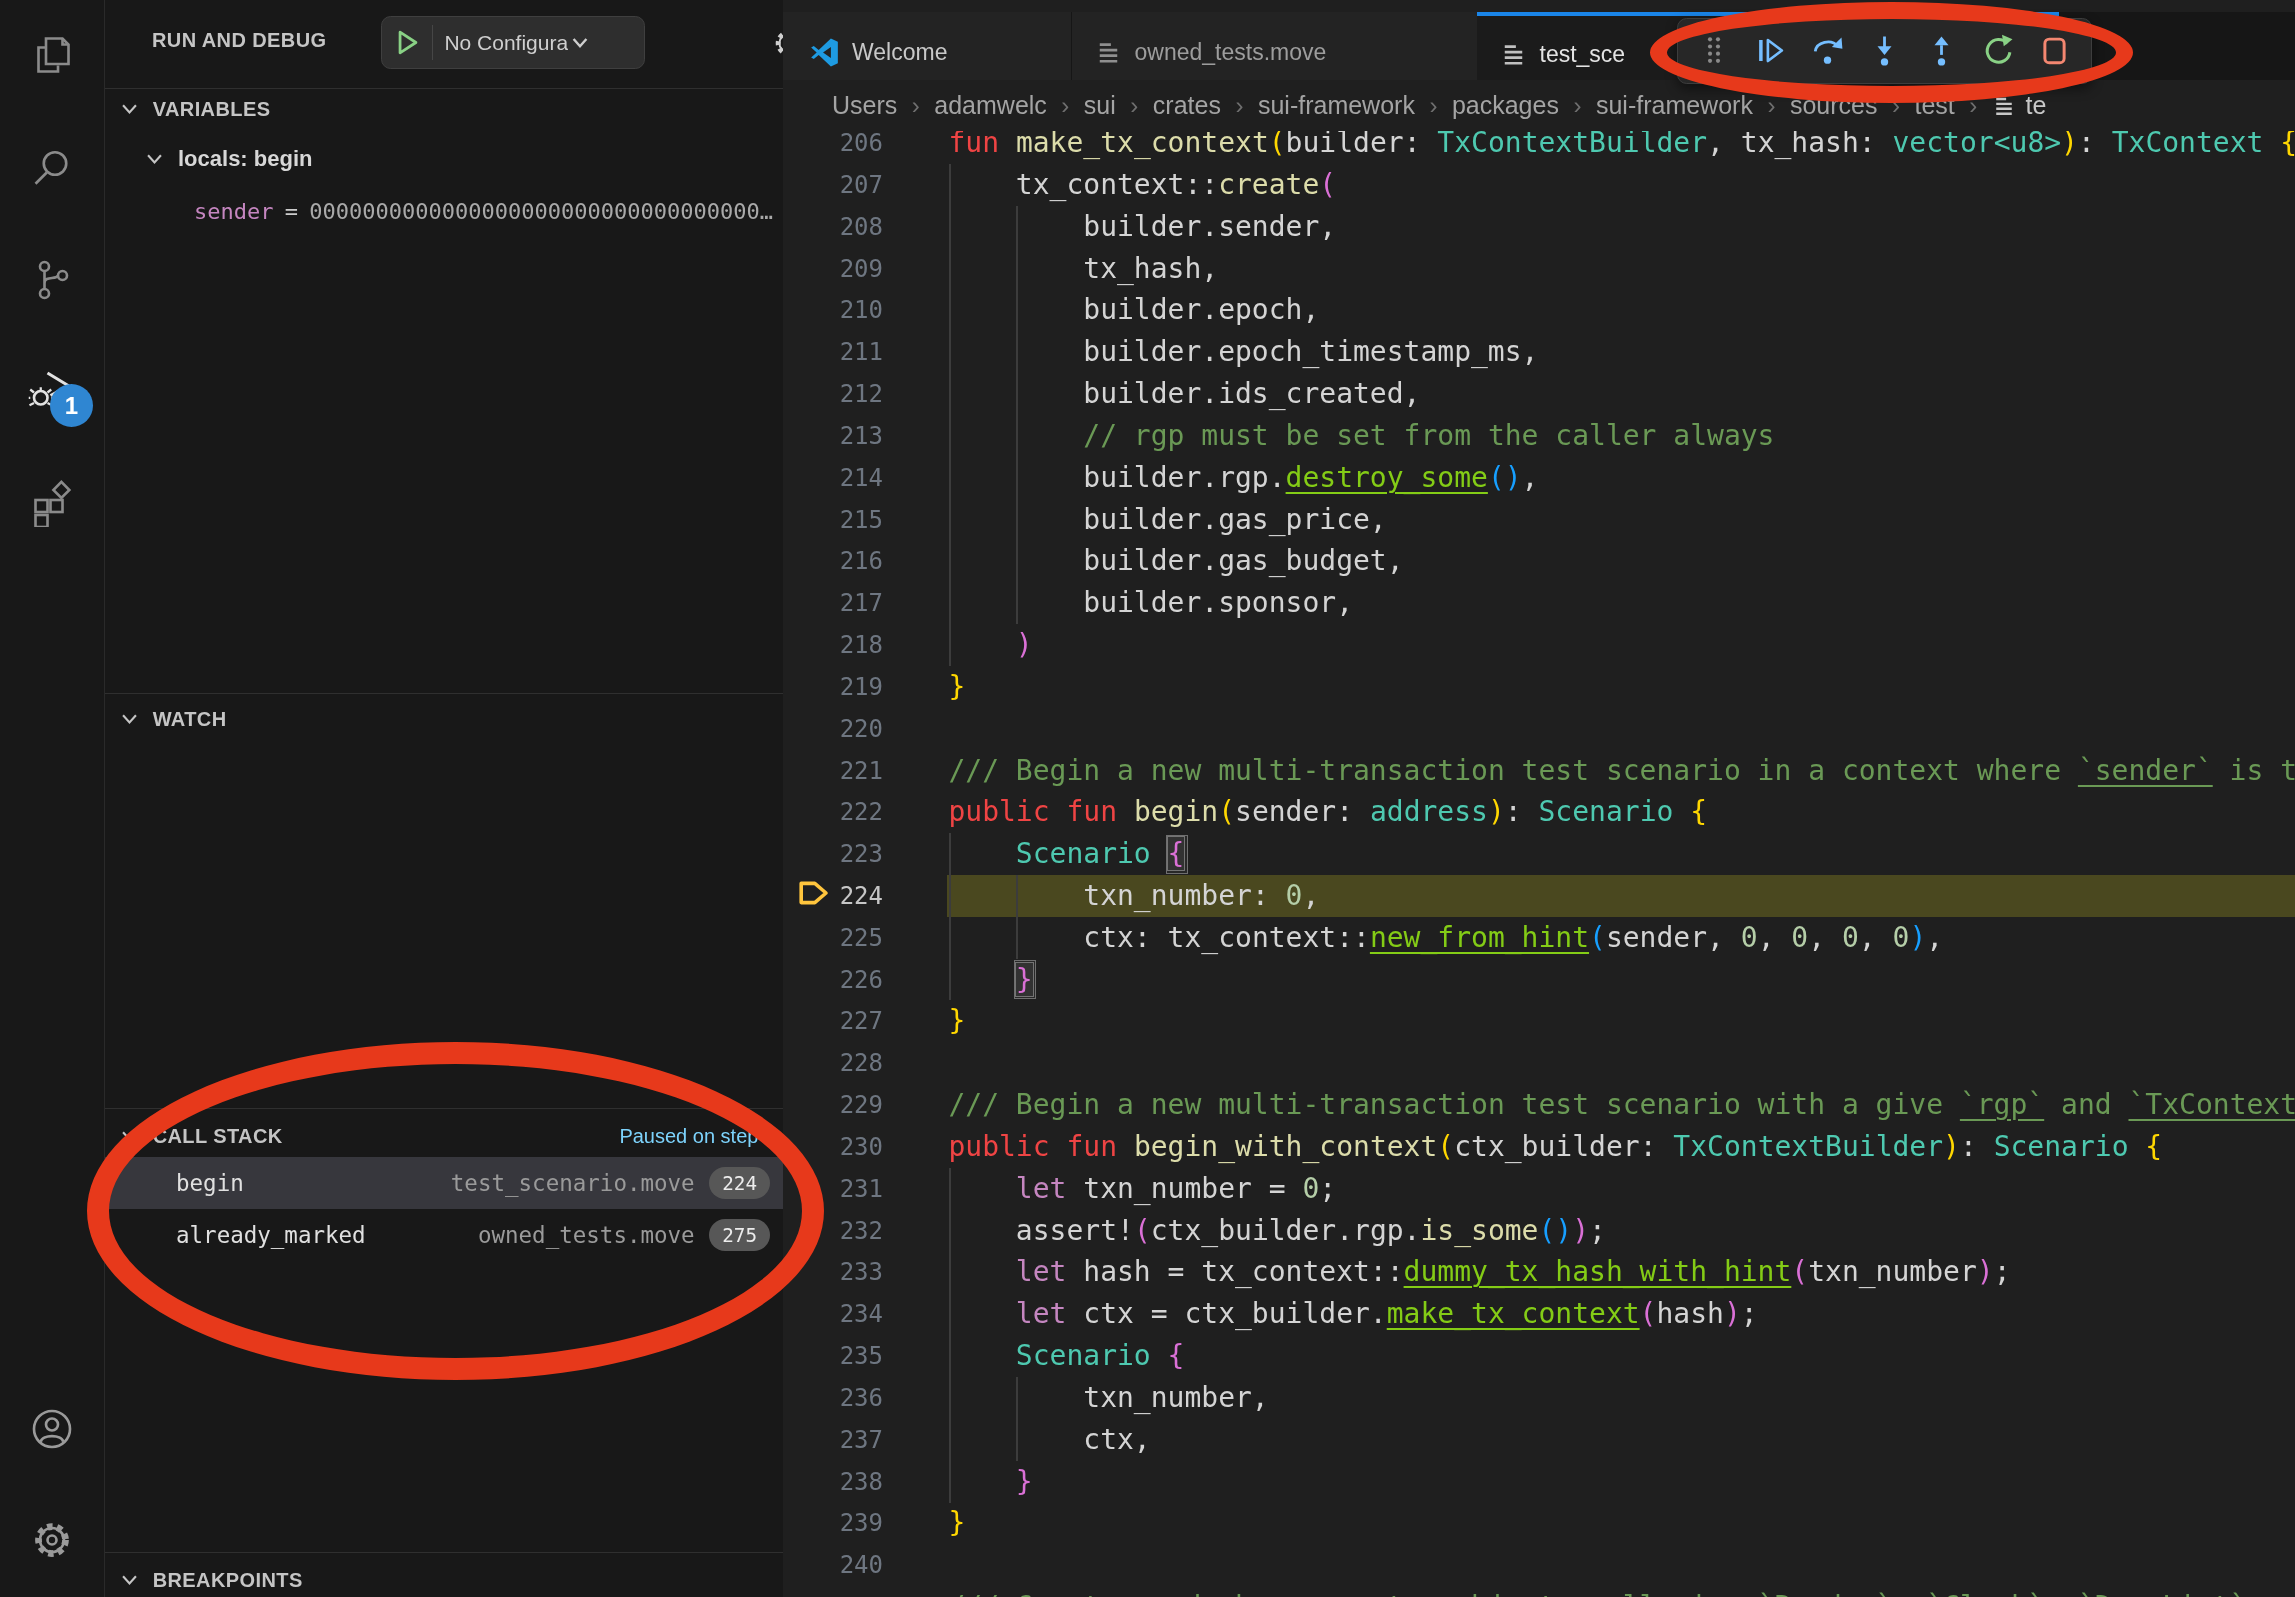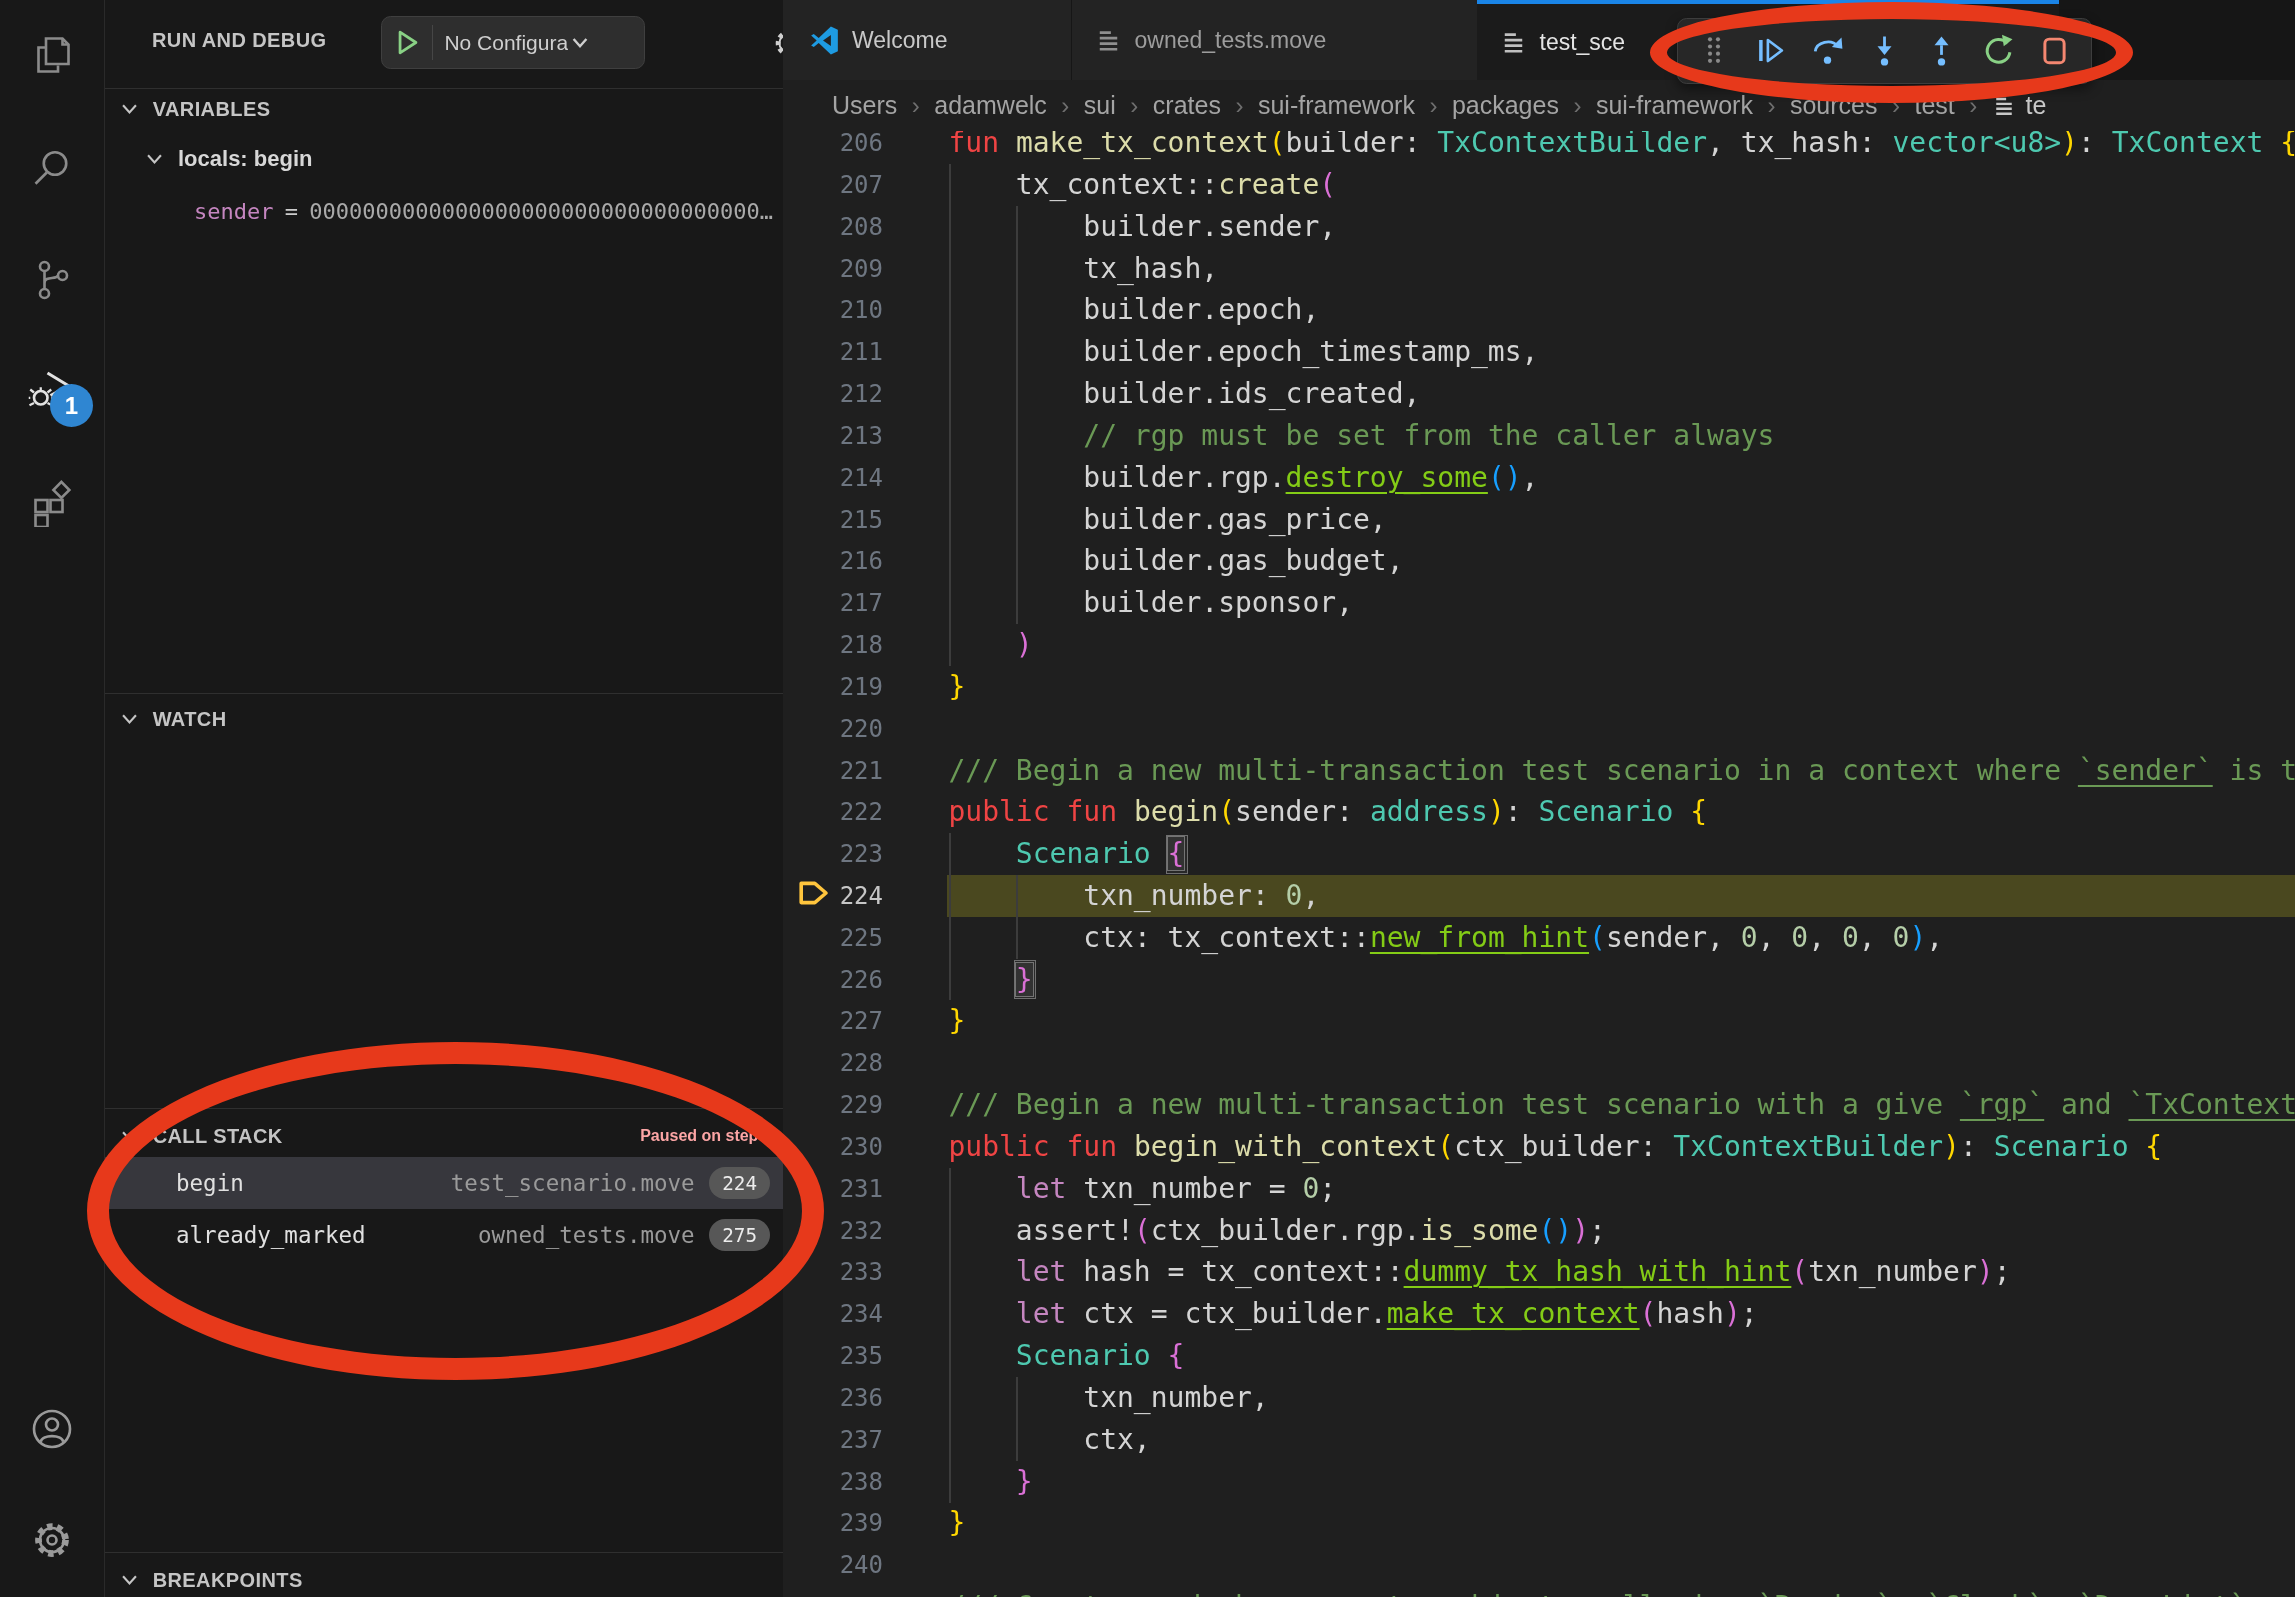--- a/index.html
+++ b/index.html
@@ -35,34 +35,34 @@
   .chev { margin-right:13px; }
 
   #var-row   { left:13.7px; top:88px; }
   #locals-row{ left:39px; top:138px; }
   #sender-row{ left:89px; top:190px; font-family:"DejaVu Sans Mono",monospace; font-size:22px; }
   #sender-row .vname { color:#c586c0; }
   #sender-row .veq   { color:#cccccc; margin:0 11.3px; }
   #sender-row .vval  { color:#a9a9a9; }
   #watch-row { left:13.7px; top:698px; }
   #callstack-row { left:13.7px; top:1115px; width:651px; }
-  #callstack-row .status { position:absolute; right:11.3px; font-size:16px; font-weight:bold; color:#fca5a5; }
+  #callstack-row .status { position:absolute; right:11.3px; font-size:20px; font-weight:normal; color:#7dd3fc; }
   #breakpoints-row { left:13.7px; top:1559px; }
 
   .frame { position:absolute; left:0; width:678px; height:52px; display:flex; align-items:center;
            font-family:"DejaVu Sans Mono",monospace; }
   .frame.selected { background:#37373d; }
   .frame .fname { margin-left:71px; font-size:22.5px; color:#e0e0e0; }
   .frame .ffile { margin-left:auto; font-size:22.5px; color:#9a9a9a; }
   .frame .fline { margin:0 13px 0 14.5px; background:#575757; color:#ececec; font-size:19.3px;
                   border-radius:19.3px; padding:4.8px 13px; }
 
   
   #editor { position:absolute; left:783px; top:0; width:1512px; height:1597px; background:#1f1f1f; }
-  #tabstrip { position:absolute; left:0; top:0; width:1512px; height:80px; background:#161616; }
+  #tabstrip { position:absolute; left:0; top:12px; width:1512px; height:80px; background:#161616; }
   .tab { position:absolute; top:0; height:80px; display:flex; align-items:center; }
   .tab .tlabel { font-size:23px; color:#9d9d9d; margin-left:13px; white-space:nowrap; }
   #tab-welcome { left:0; width:288px; background:#232323; }
   #tab-welcome .tlabel { color:#c9c9c9; }
   #tab-owned { left:288px; width:406px; background:#232323; border-left:1.6px solid #161616; }
   #tab-test { left:694px; width:582px; background:#1b1b1b; border-top:4.8px solid #1a85e8; }
   #tab-test .tlabel { color:#e4e4e4; }
   .tab .ticon { margin-left:22.5px; }
   #tab-welcome .ticon { margin-left:27px; }
 

